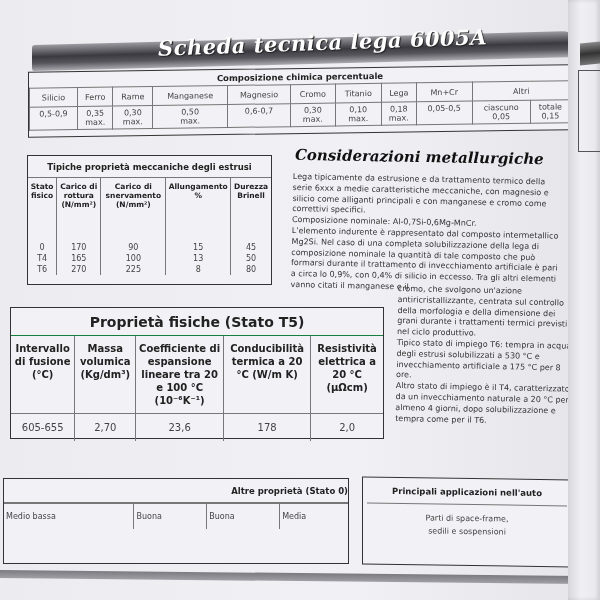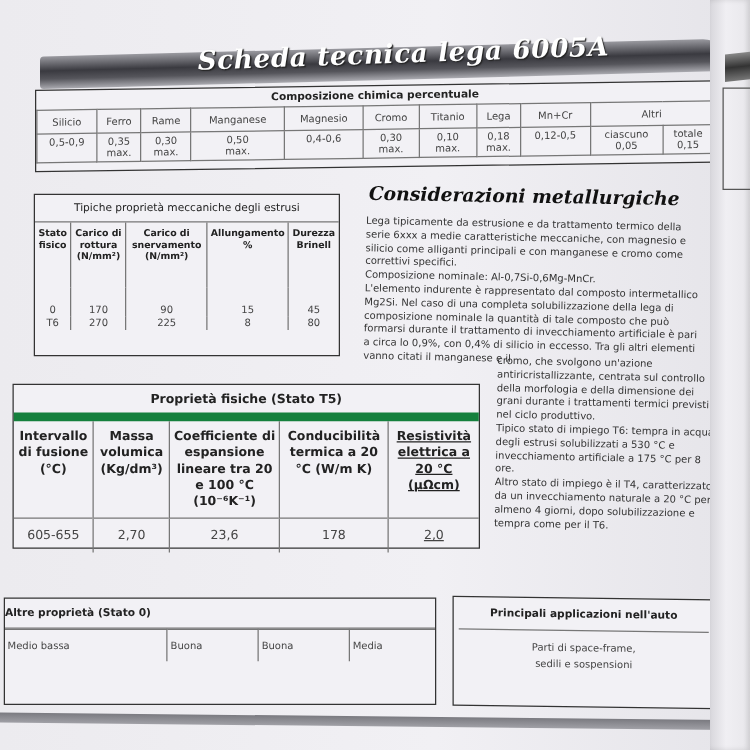--- a/index.html
+++ b/index.html
@@ -11,34 +11,34 @@
   .title-bar{position:absolute;left:32px;top:38px;width:550px;height:26px;background:linear-gradient(180deg,#9a9aa0 0%,#3a3a40 45%,#55555b 70%,#aaaab0 100%);transform:skewY(-1.5deg);border-radius:3px 20px 3px 3px;}
   .title-text{position:absolute;left:158px;top:30px;font-family:"DejaVu Serif",serif;font-style:italic;font-weight:bold;font-size:21px;color:#fff;text-shadow:1px 1px 1px #222;transform:rotate(-2deg);letter-spacing:.5px;}
   table{border-collapse:collapse;}
   .box{position:absolute;border:1.5px solid #333;background:#f2f1f5;}
   .chem{left:28px;top:68px;width:542px;height:64px;transform:skewY(-0.8deg);}
   .chem .cap{text-align:center;font-weight:bold;font-size:8.5px;padding:3px 0 2px;}
   .chem table{width:100%;font-size:8px;}
   .chem td{border:1px solid #777;text-align:center;padding:2px 1px;color:#444;vertical-align:top;}
   .chem .hdr td{height:14px;vertical-align:middle;}
   .mech{left:27px;top:155px;width:243px;height:128px;}
-  .mech .cap{text-align:center;font-weight:normal;font-size:8.5px;padding:6px 0 5px;border-bottom:1px solid #777;}
+  .mech .cap{text-align:center;font-weight:bold;font-size:8.5px;padding:6px 0 5px;border-bottom:1px solid #777;}
   .mech table{width:100%;font-size:7.5px;}
   .mech th{font-weight:bold;padding:4px 2px;border-right:1px solid #777;vertical-align:top;height:44px;}
   .mech td{text-align:center;padding:0 2px;border-right:1px solid #777;line-height:11px;color:#444;font-size:8px;}
   .mech th:last-child,.mech td:last-child{border-right:none;}
   .mech .vals td{padding-top:12px;}
   .phys{left:10px;top:307px;width:372px;height:130px;}
-  .phys .cap{text-align:center;font-weight:bold;font-size:10px;padding:6px 0 5px;border-bottom:7px solid #15803d;}
+  .phys .cap{text-align:center;font-weight:bold;font-size:14px;padding:6px 0 5px;border-bottom:1px solid #15803d;}
   .phys table{width:100%;font-size:10px;}
   .phys th{font-weight:bold;padding:6px 2px;border-right:1px solid #777;vertical-align:top;line-height:13px;height:62px;}
   .phys td{text-align:center;padding:8px 2px;border-right:1px solid #777;border-top:1px solid #777;color:#444;margin-top:20px;}
-  .phys th:last-child,.phys td:last-child{border-right:none;text-decoration:underline;}
+  .phys th:last-child,.phys td:last-child{border-right:none;}
   .altre{left:3px;top:478px;width:344px;height:84px;}
-  .altre .cap{text-align:left;font-weight:bold;font-size:8.5px;padding:7px 0 6px;border-bottom:1px solid #777;}
+  .altre .cap{text-align:right;font-weight:bold;font-size:8.5px;padding:7px 0 6px;border-bottom:1px solid #777;}
   .altre table{width:100%;font-size:8px;}
   .altre th{font-weight:bold;padding:7px 2px;border-right:1px solid #777;}
   .altre td{text-align:left;padding:8px 2px;border-right:1px solid #777;border-top:1px solid #777;color:#444;}
   .altre th:last-child,.altre td:last-child{border-right:none;}
   .appl{left:362px;top:478px;width:208px;height:86px;transform:skewY(0.8deg);}
   .appl .cap{text-align:center;font-weight:bold;font-size:8.5px;padding:8px 0 7px;border-bottom:1px solid #777;margin:0 4px;}
   .appl .body{text-align:center;font-size:8px;color:#444;line-height:13px;padding-top:7px;}
   .bottom-bar{position:absolute;left:0;top:573px;width:580px;height:8px;background:linear-gradient(#7a7a80,#a0a0a6);transform:skewY(0.6deg);}
   .heading{position:absolute;left:295px;top:148px;font-family:"DejaVu Serif",serif;font-style:italic;font-weight:bold;font-size:15px;color:#111;transform:rotate(1deg);}
   .body-text{position:absolute;font-size:8px;color:#333;line-height:10.8px;transform:rotate(1.2deg);transform-origin:left top;}
@@ -67,25 +67,25 @@
         <td>Titanio</td>
         <td>Lega</td>
         <td>Mn+Cr</td>
         <td colspan="2">Altri</td>
       </tr>
       <tr>
         <td><span>0,5-0,9</span></td>
         <td><span>0,35</span><br><span>max.</span></td>
         <td><span>0,30</span><br><span>max.</span></td>
         <td><span>0,50</span><br><span>max.</span></td>
-        <td><span>0,4-0,6</span></td>
+        <td><span>0,6-0,7</span></td>
         <td><span>0,30</span><br><span>max.</span></td>
         <td><span>0,10</span><br><span>max.</span></td>
         <td><span>0,18</span><br><span>max.</span></td>
-        <td><span>0,12-0,5</span></td>
+        <td><span>0,05-0,5</span></td>
         <td><span>ciascuno</span><br><span>0,05</span></td>
         <td><span>totale</span><br><span>0,15</span></td>
       </tr>
     </tbody>
       </table>
   </div>
 
   <div class="box mech">
     <div class="cap">Tipiche proprietà meccaniche degli estrusi</div>
     <table>
@@ -96,20 +96,27 @@
         <th>Carico di snervamento (N/mm²)</th>
         <th>Allungamento %</th>
         <th>Durezza Brinell</th>
       </tr>
       <tr class="vals">
         <td>0</td>
         <td>170</td>
         <td>90</td>
         <td>15</td>
         <td>45</td>
+      </tr>
+      <tr>
+        <td>T4</td>
+        <td>165</td>
+        <td>100</td>
+        <td>13</td>
+        <td>50</td>
       </tr>
       <tr>
         <td>T6</td>
         <td>270</td>
         <td>225</td>
         <td>8</td>
         <td>80</td>
       </tr>
     </tbody>
       </table>

